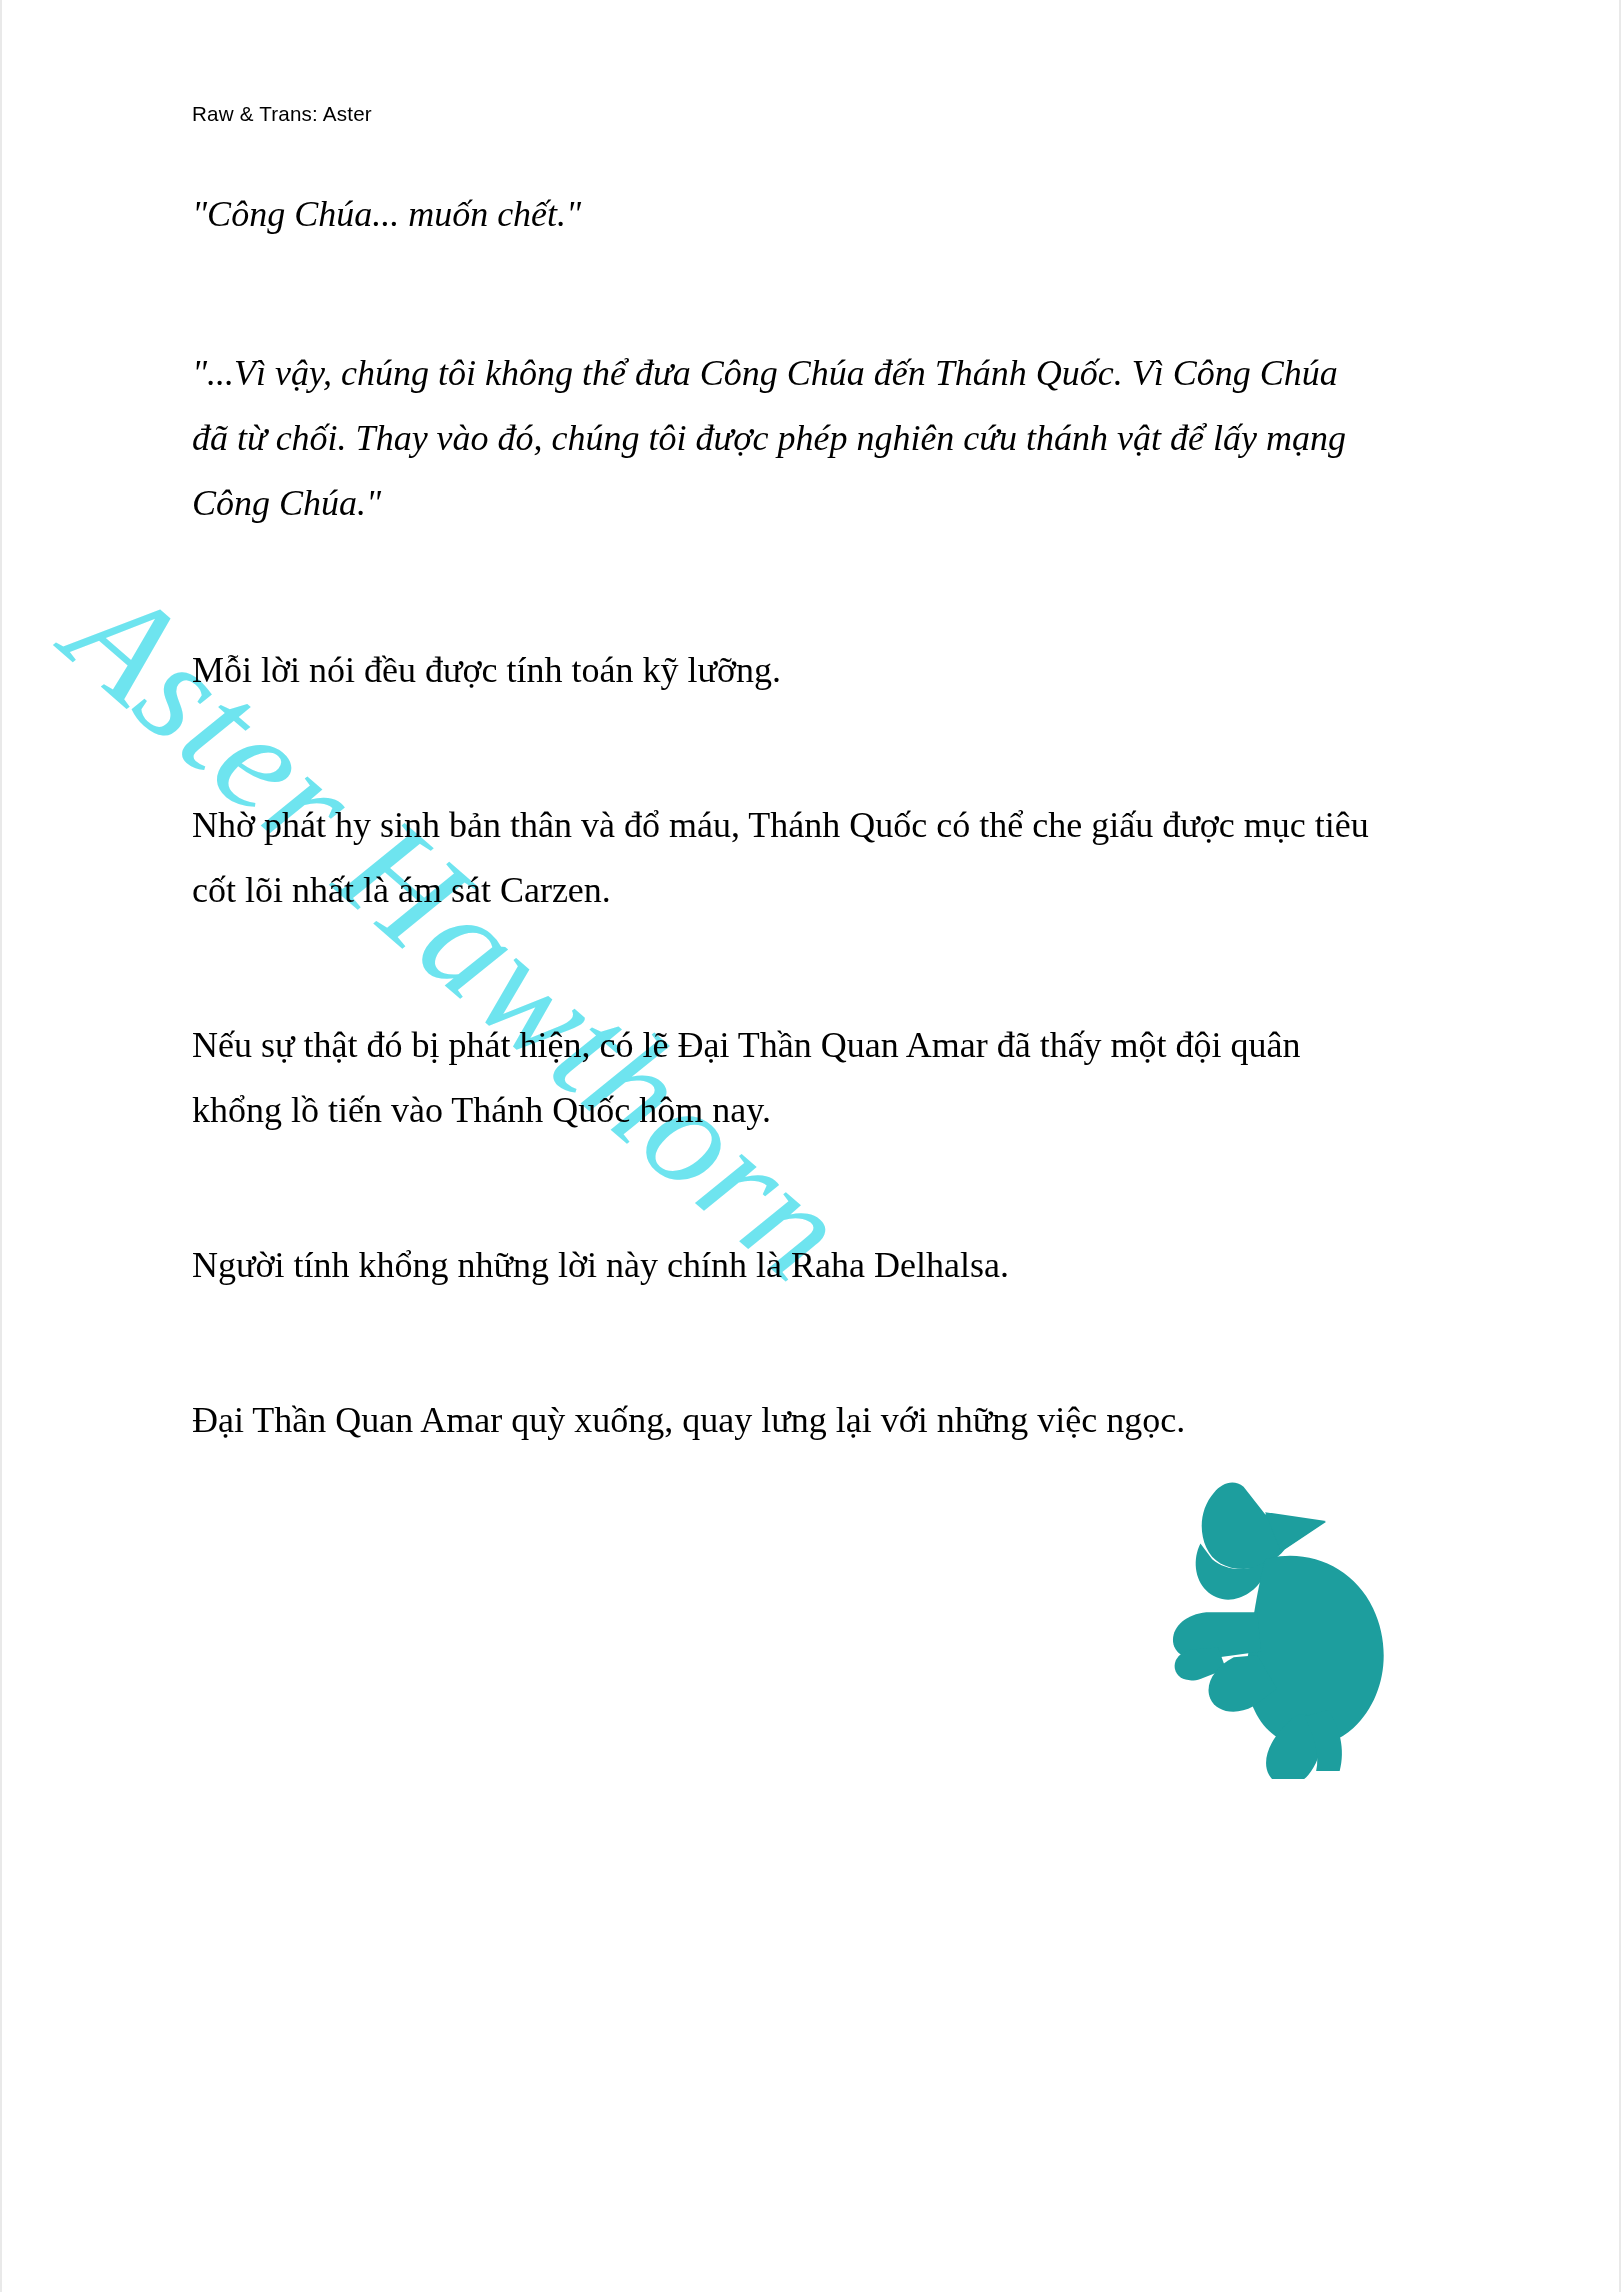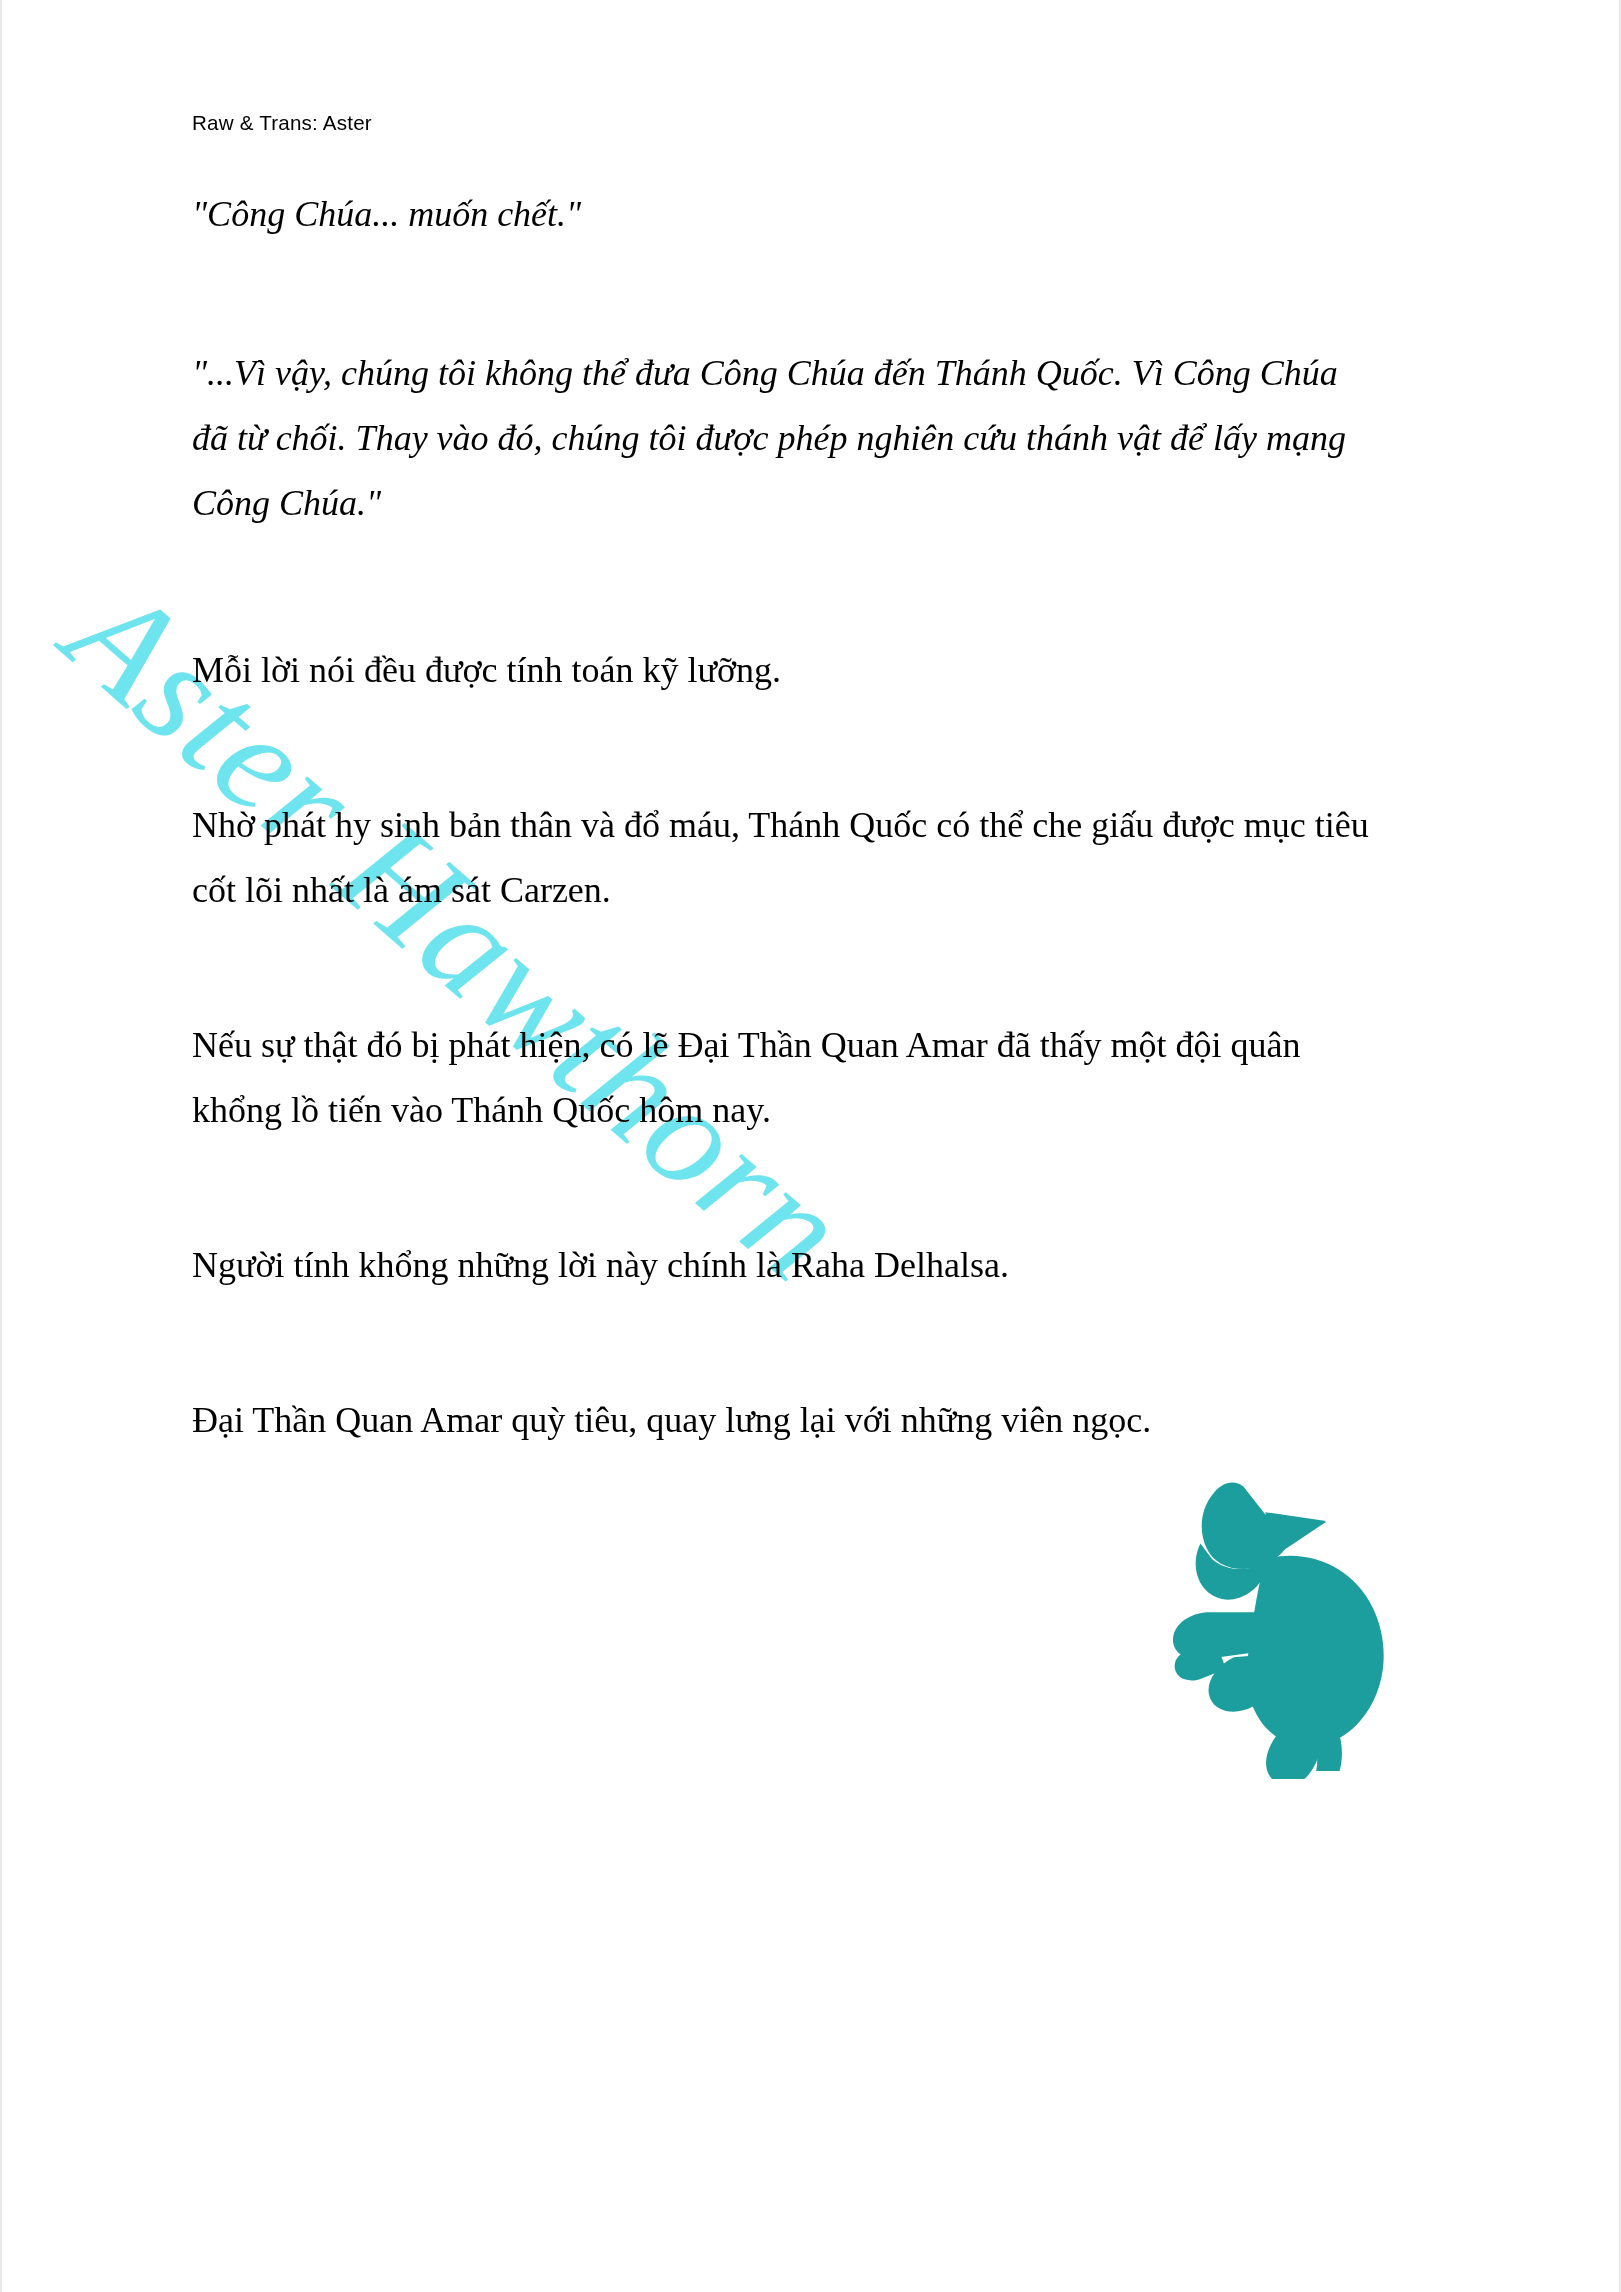--- a/index.html
+++ b/index.html
@@ -44,21 +44,20 @@
   
   #header {
     position: absolute;
     left: 192px;
     top: 102px;
     font-family: "Liberation Sans", "DejaVu Sans", sans-serif;
     font-size: 20.6px;
     color: #000000;
     letter-spacing: 0.2px;
     white-space: nowrap;
-    margin-top: 9px;
   }
 
   
   #content {
     position: absolute;
     left: 192px;
     top: 182px;
     width: 1186px;
     z-index: 3;
   }
@@ -138,21 +137,21 @@
     <div class="gap-md"></div>
 
     <p class="para">Nếu sự thật đó bị phát hiện, có lẽ Đại Thần Quan Amar đã thấy một đội quân khổng lồ tiến vào Thánh Quốc hôm nay.</p>
 
     <div class="gap-md"></div>
 
     <p class="para">Người tính khổng những lời này chính là Raha Delhalsa.</p>
 
     <div class="gap-md"></div>
 
-    <p class="para">Đại Thần Quan Amar quỳ tiêu, quay lưng lại với những viên ngọc.</p>
+    <p class="para">Đại Thần Quan Amar quỳ xuống, quay lưng lại với những việc ngọc.</p>
 
   </div>
 
   <div id="cat-logo">
     <svg viewBox="0 0 310 320" xmlns="http://www.w3.org/2000/svg">
       <g fill="#1d9e9e">
 
         <path d="M44 28
                  C 30 44, 28 66, 36 84
                  C 42 98, 56 106, 74 106

